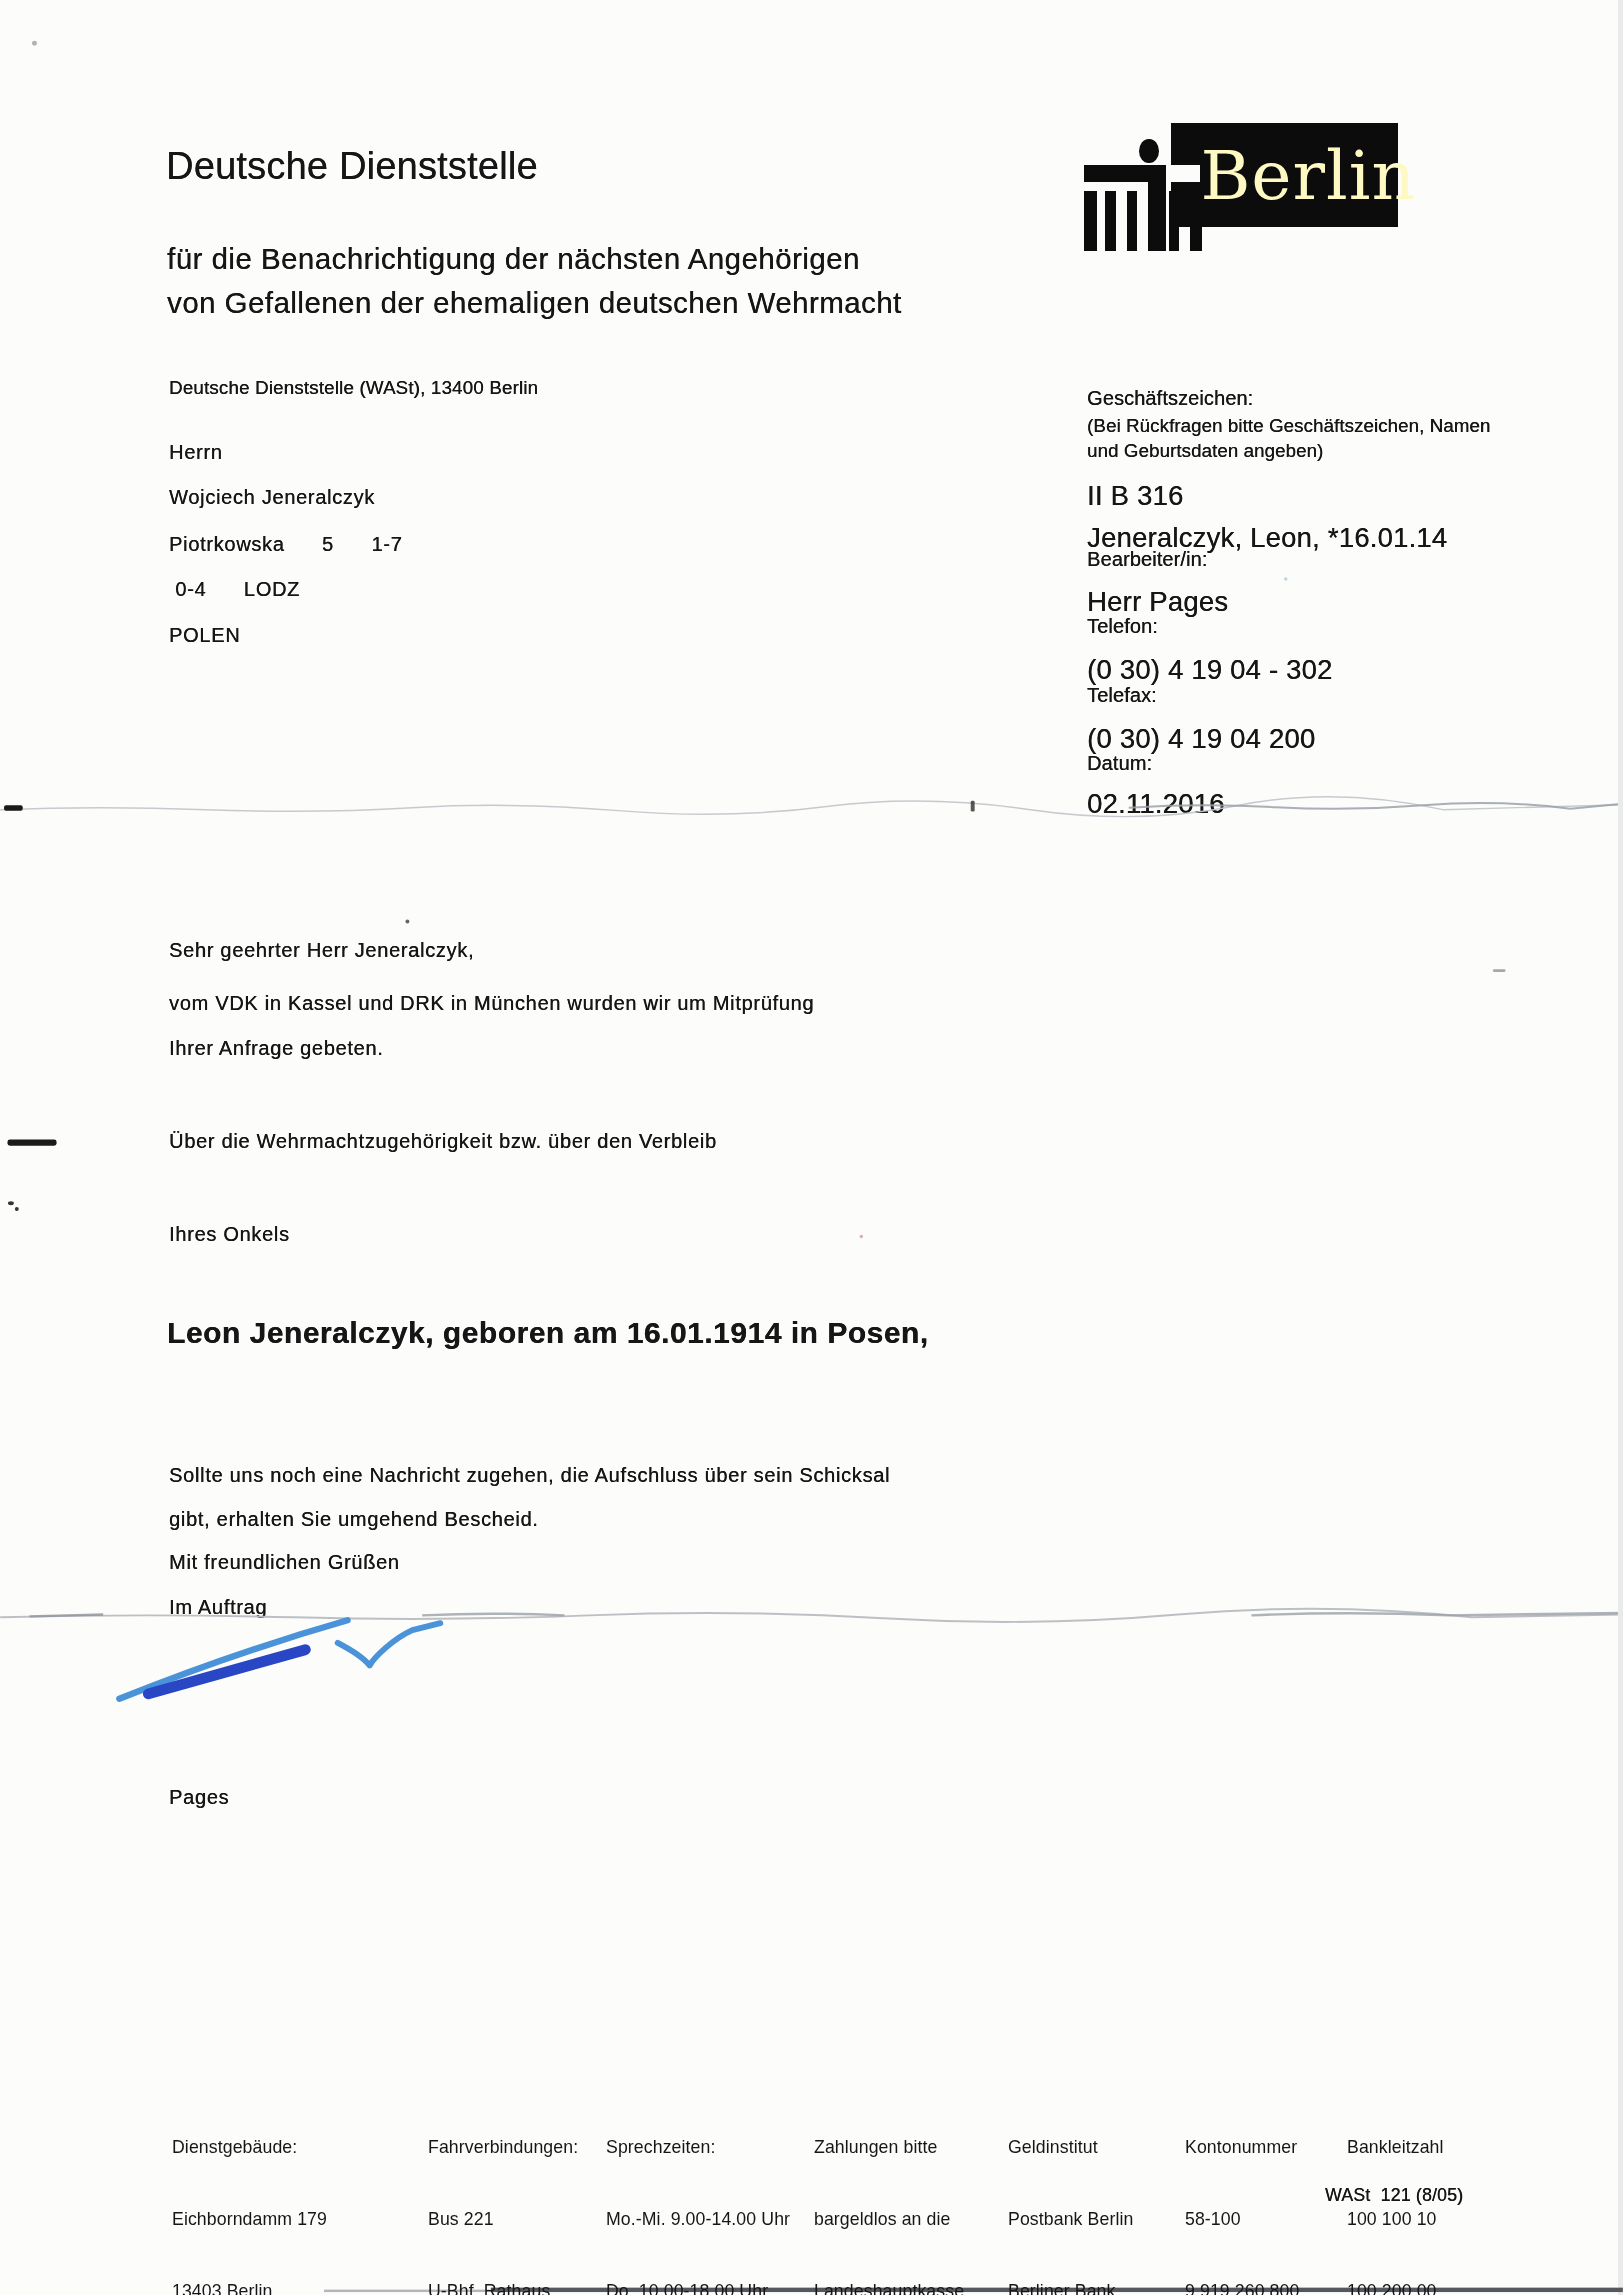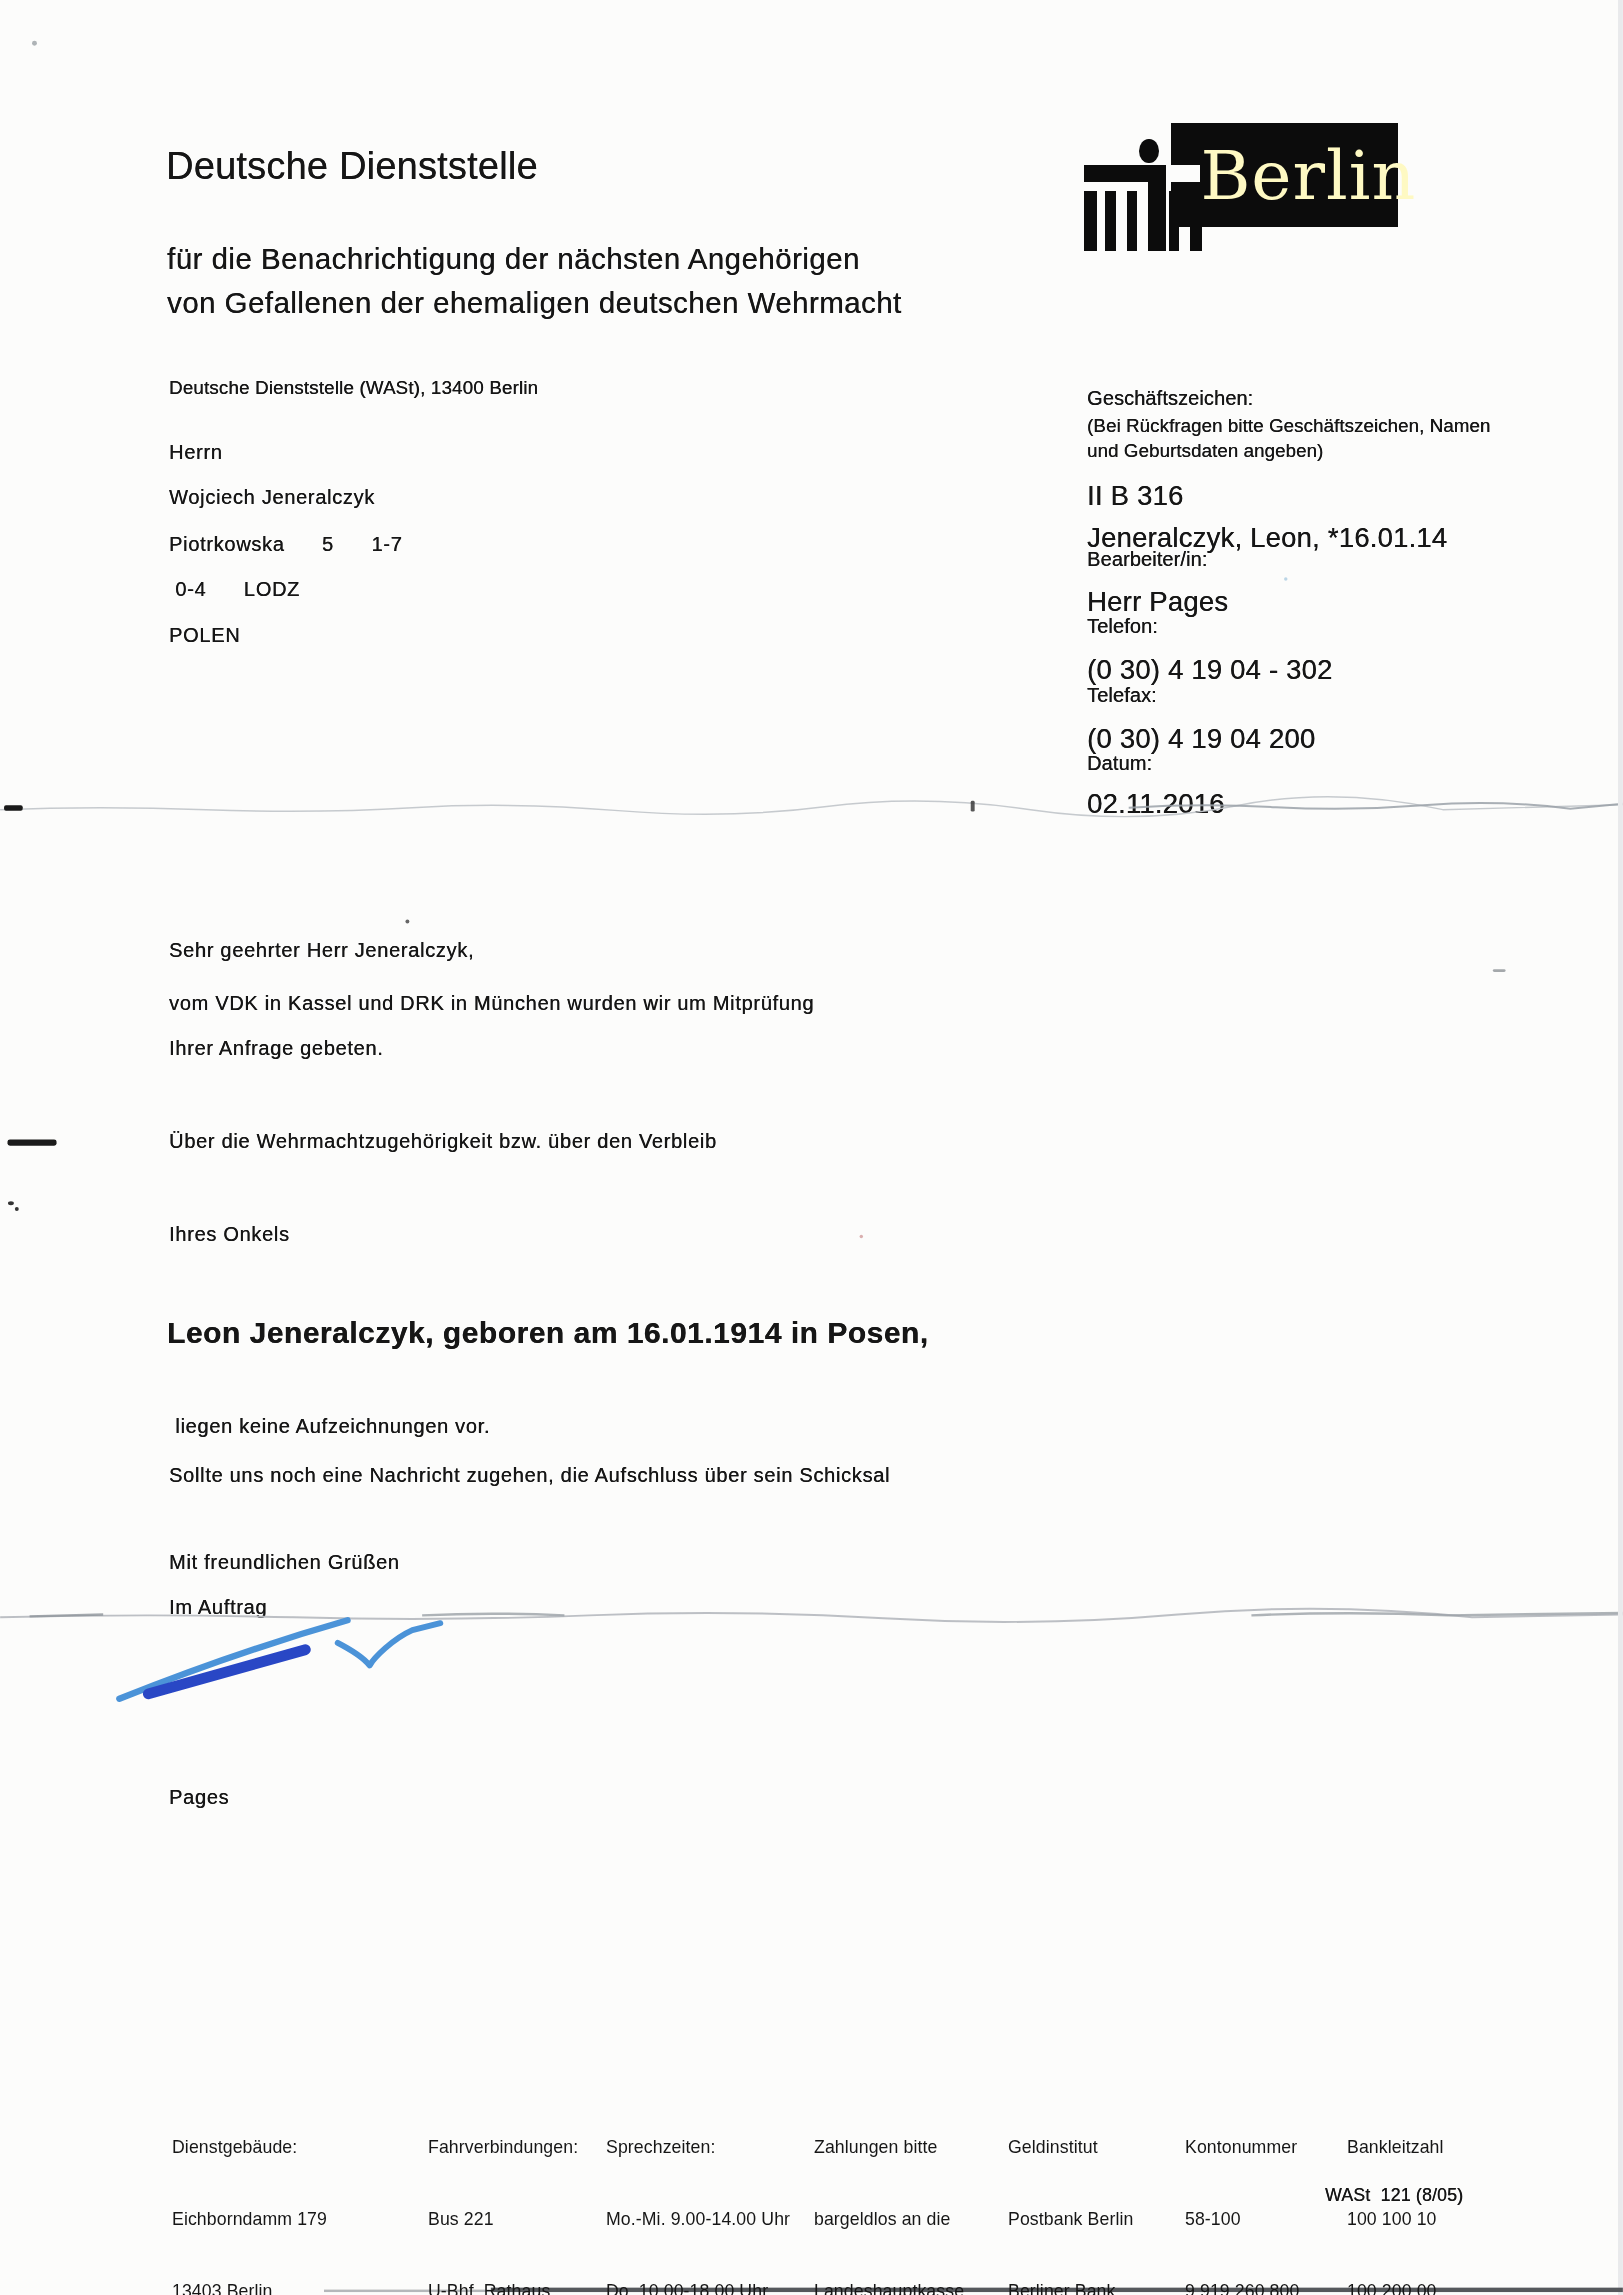--- a/index.html
+++ b/index.html
@@ -91,22 +91,22 @@
   <div class="abs ref-value scan" style="left:1087px;top:710px;">(0 30) 4 19 04 200</div>
   <div class="abs ref-label scan" style="left:1087px;top:752px;">Datum:</div>
   <div class="abs ref-value scan" style="left:1087px;top:775px;">02.11.2016</div>
 
   <div class="abs bodytext scan" style="left:169px;top:939px;">Sehr geehrter Herr Jeneralczyk,</div>
   <div class="abs bodytext scan" style="left:169px;top:992px;">vom VDK in Kassel und DRK in München wurden wir um Mitprüfung</div>
   <div class="abs bodytext scan" style="left:169px;top:1037px;">Ihrer Anfrage gebeten.</div>
   <div class="abs bodytext scan" style="left:169px;top:1130px;">Über die Wehrmachtzugehörigkeit bzw. über den Verbleib</div>
   <div class="abs bodytext scan" style="left:169px;top:1223px;">Ihres Onkels</div>
   <div class="abs boldline scan" style="left:167px;top:1316px;">Leon Jeneralczyk, geboren am 16.01.1914 in Posen,</div>
-  <div class="abs bodytext scan" style="left:169px;top:1415px;"> liegen keine Aufzeichnungen vor.</div>
   <div class="abs bodytext scan" style="left:169px;top:1464px;">Sollte uns noch eine Nachricht zugehen, die Aufschluss über sein Schicksal</div>
+  <div class="abs bodytext scan" style="left:169px;top:1508px;">gibt, erhalten Sie umgehend Bescheid.</div>
   <div class="abs bodytext scan" style="left:169px;top:1551px;">Mit freundlichen Grüßen</div>
   <div class="abs bodytext scan" style="left:169px;top:1596px;">Im Auftrag</div>
 
   <div class="abs bodytext scan" style="left:169px;top:1786px;">Pages</div>
 
   <svg class="overlay" width="1623" height="2295" viewBox="0 0 3307 4677">
 
     <path d="M0,1650 Q200,1642 420,1650 T840,1646 T1260,1652 T1680,1644 T2100,1650 T2520,1642 T2940,1650 L3307,1640" fill="none" stroke="#c3c7cb" stroke-width="3" opacity="0.95"></path>
     <path d="M2300,1646 Q2450,1637 2600,1645 T2900,1641 T3200,1648 L3307,1638" fill="none" stroke="#9aa1a8" stroke-width="4" opacity="0.85"></path>
     <rect x="8" y="1641" width="38" height="11" rx="4" fill="#1a1a1a"></rect>

